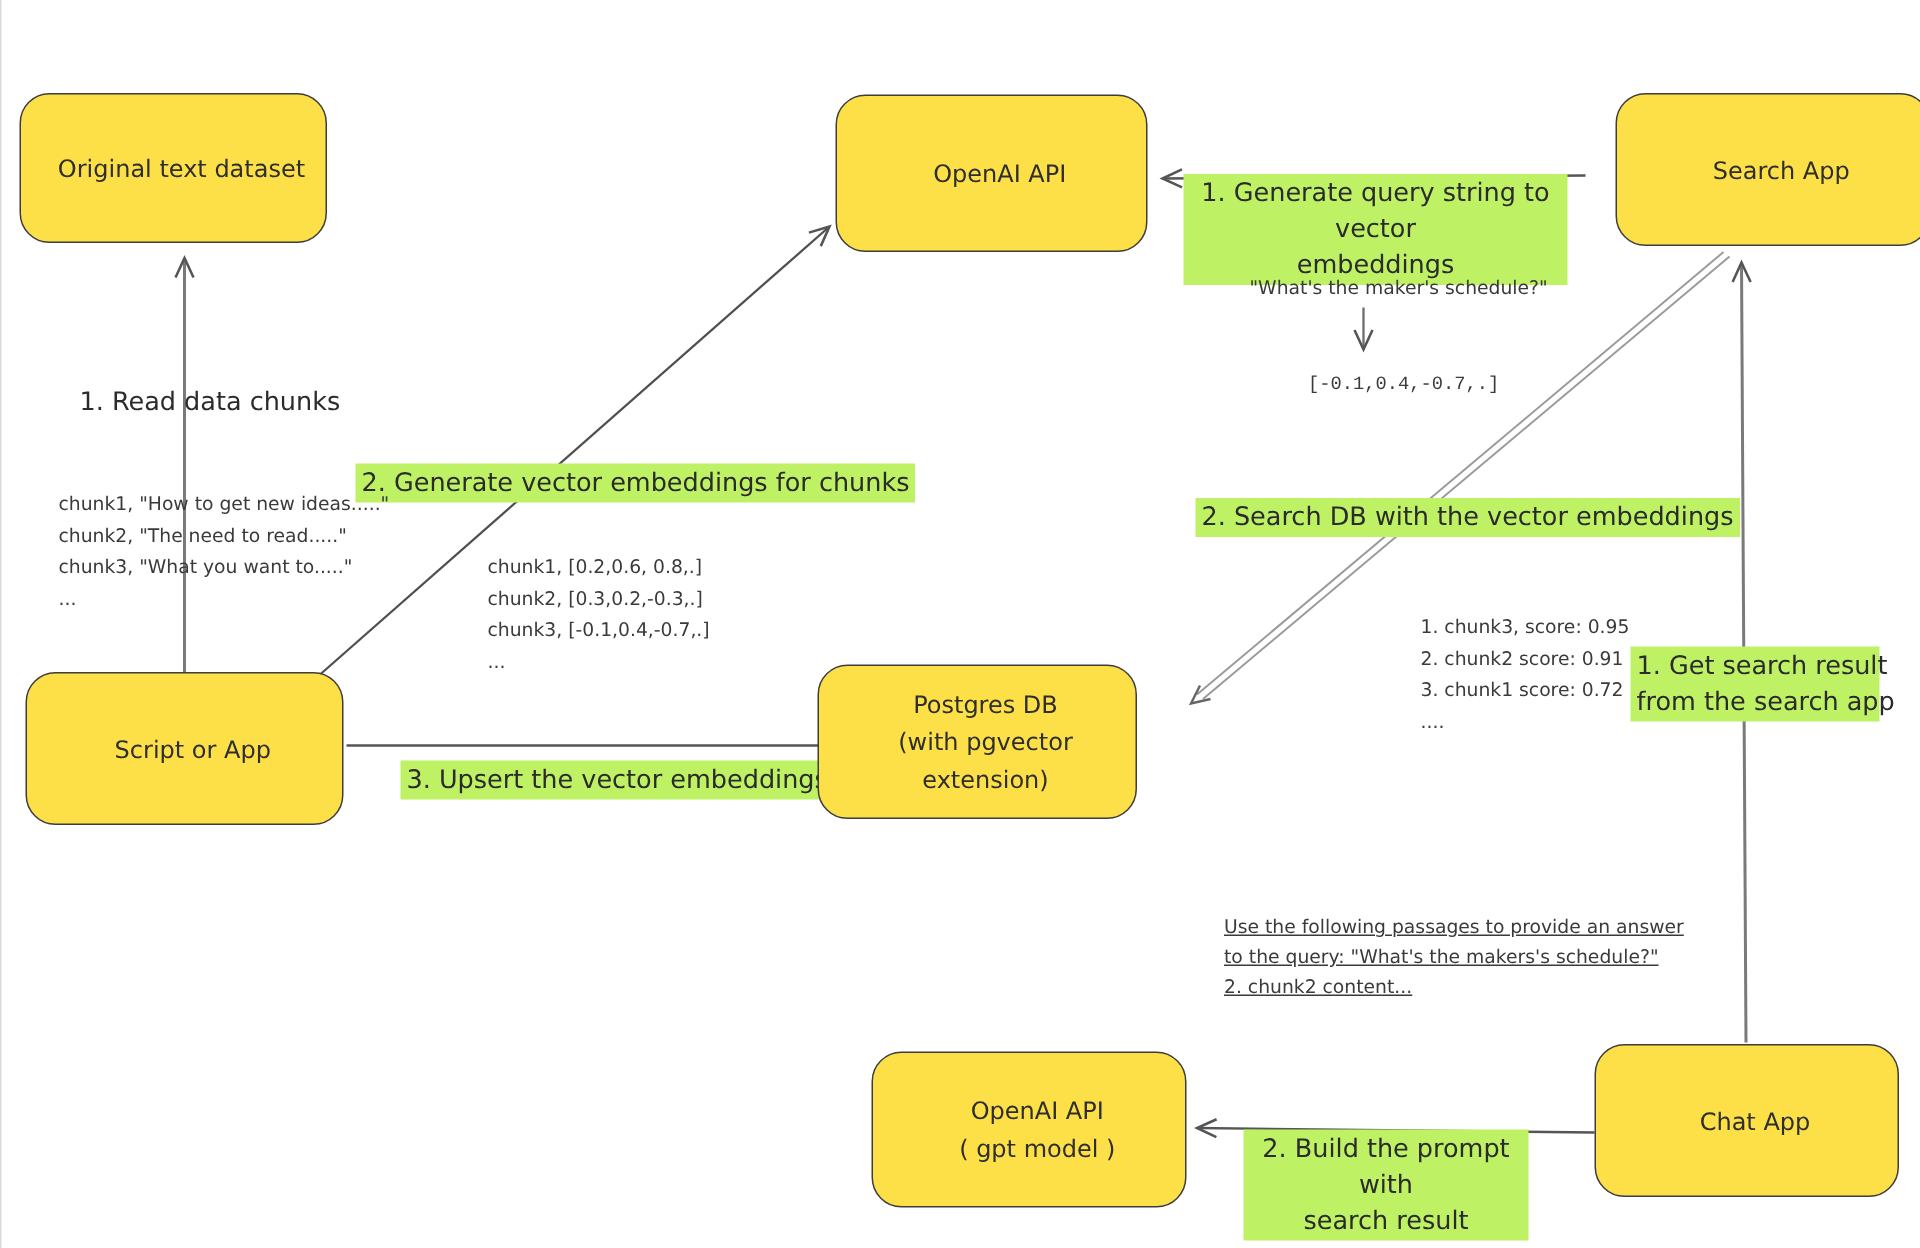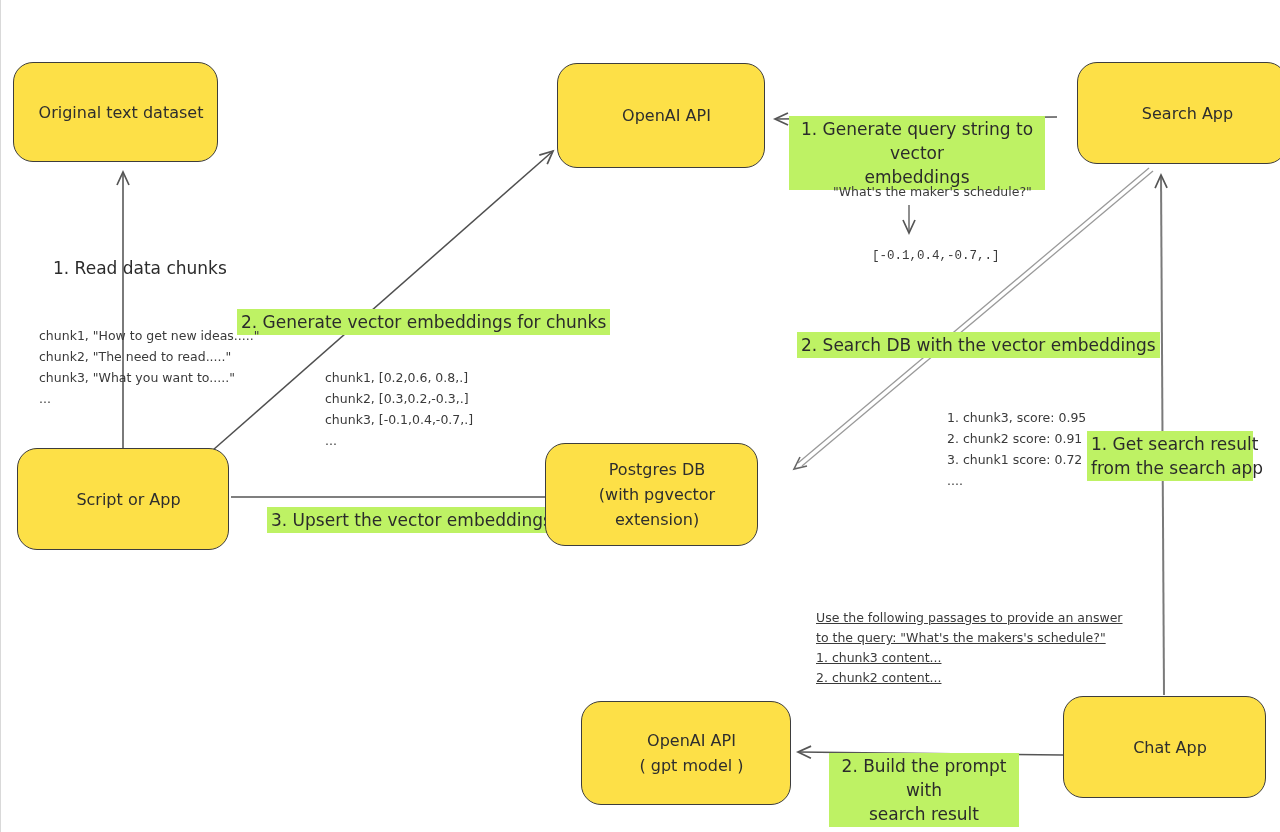--- a/index.html
+++ b/index.html
@@ -133,17 +133,16 @@
   <div class="ann" style="left:946px;top:407px;">
     <div class="ln">1. chunk3, score: 0.95</div>
     <div class="ln">2. chunk2 score: 0.91</div>
     <div class="ln">3. chunk1 score: 0.72</div>
     <div class="ln">....</div>
   </div>
 
   <div class="ann" style="left:815px;top:608px;line-height:20px;text-decoration:underline;">
     <div class="ln">Use the following passages to provide an answer</div>
     <div class="ln">to the query: "What's the makers's schedule?"</div>
-    <div class="ln">1. chunk3 content...</div>
     <div class="ln">2. chunk2 content...</div>
   </div>
 
 </div>
 
 </body></html>

